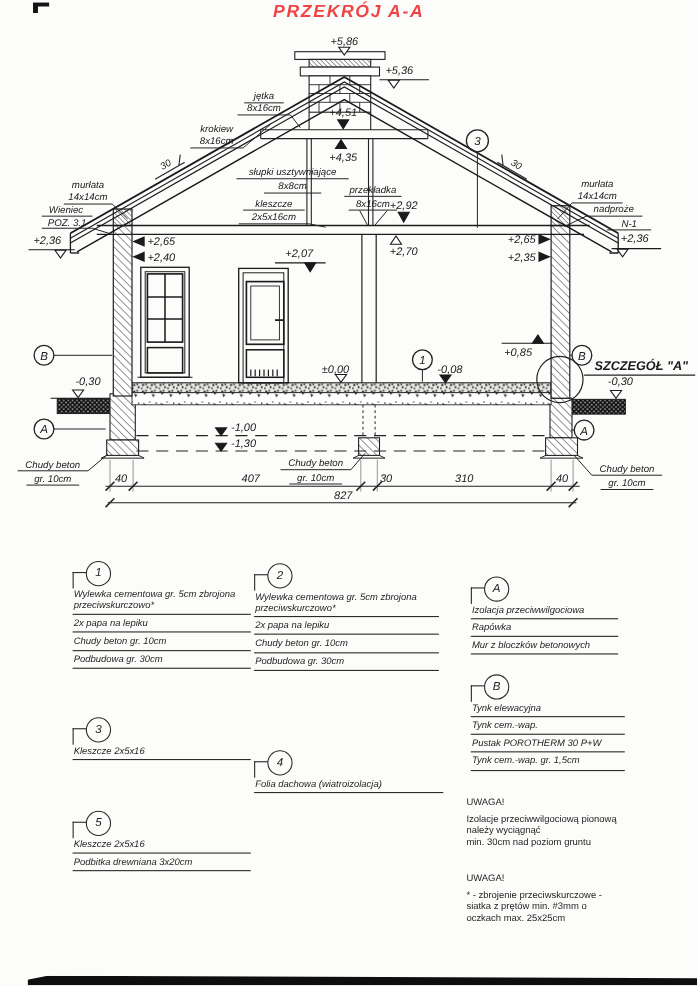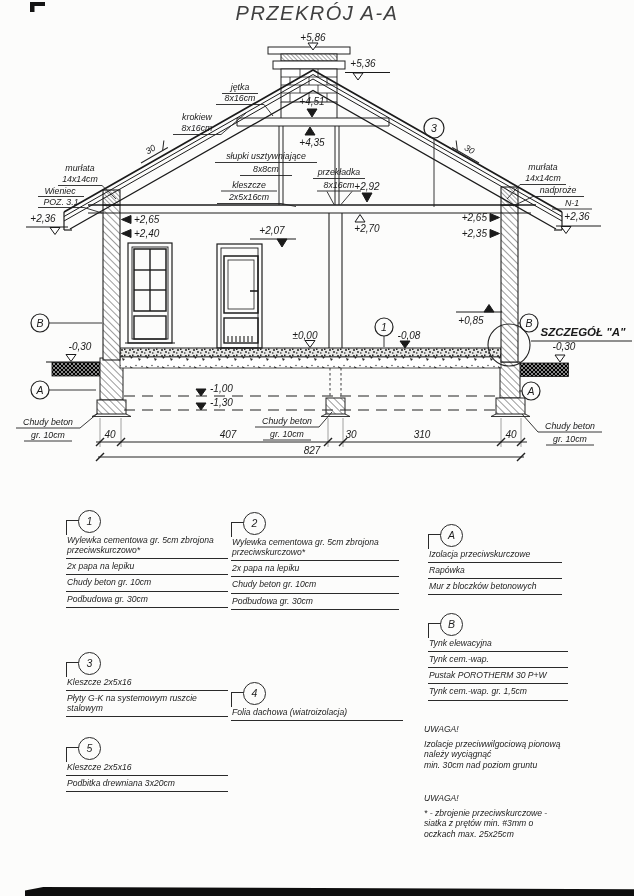--- a/index.html
+++ b/index.html
@@ -1,35 +1,35 @@
 <!DOCTYPE html>
 <html><head>
 <meta charset="utf-8">
 <style>
   html,body{margin:0;padding:0;}
   body{width:634px;height:896px;position:relative;background:#fcfcfb;overflow:hidden;
        font-family:"Liberation Sans",sans-serif;color:#1c1c1c;}
   .title{position:absolute;top:2px;left:0;width:634px;text-align:center;
-         font-style:italic;font-weight:normal;font-size:20px;letter-spacing:1.5px;color:#404040;}
+         font-style:italic;font-weight:bold;font-size:16px;letter-spacing:1.5px;color:#ef4444;}
   svg{position:absolute;top:0;left:0;}
   svg text{font-family:"Liberation Sans",sans-serif;font-style:italic;fill:#1a1a1a;}
   .t-ann{font-size:8.8px;}
   .t-lvl{font-size:10px;}
   .t-dim{font-size:10px;}
   .t-call{font-size:10.5px;}
   .t-det{font-size:11.5px;font-weight:bold;}
   .legend{position:absolute;font-style:italic;font-size:8.6px;color:#1e1e1e;line-height:1.18;}
   .lhead{position:relative;height:23px;}
   .lelbow{position:absolute;left:0;top:10px;width:13px;height:14px;
           border-top:1.2px solid #2a2a2a;border-left:1.2px solid #2a2a2a;}
   .lcirc{position:absolute;left:12px;top:0;width:21px;height:21px;border:1.3px solid #2a2a2a;
          border-radius:50%;display:flex;align-items:center;justify-content:center;
          font-size:10.5px;background:#fcfcfb;}
   .lrow{border-bottom:1.1px solid #2a2a2a;padding:2px 1px 3px 1px;}
-  .note{position:absolute;font-style:italic;font-size:8.6px;line-height:1.25;color:#1e1e1e;}
+  .note{position:absolute;font-size:8.6px;line-height:1.25;color:#1e1e1e;}
   .nhead{margin-bottom:4px;}
   .scanbar{position:absolute;left:25px;top:887px;width:609px;height:9px;background:#0e0e0e;
            clip-path:polygon(0 40%,3% 0,100% 25%,100% 100%,0 100%);}
   .scanmark{position:absolute;left:30px;top:2px;width:15px;height:10px;background:#141414;
             clip-path:polygon(0 0,100% 0,100% 40%,30% 40%,30% 100%,0 100%);}
 </style>
 </head>
 <body>
 
 <div class="scanmark"></div>
@@ -382,21 +382,20 @@
 </div>
 
 <div class="legend" style="left:66px;top:652px;width:162px">
   <div class="lhead">
       <div class="lelbow"></div>
     <div class="lcirc">
         <span>3</span>
       </div>
     </div>
   <div class="lrow">Kleszcze 2x5x16</div>
-  <div class="lrow">Płyty G-K na systemowym ruszcie stalowym</div>
 </div>
 
 <div class="legend" style="left:231px;top:682px;width:172px">
   <div class="lhead">
       <div class="lelbow"></div>
     <div class="lcirc">
         <span>4</span>
       </div>
     </div>
   <div class="lrow">Folia dachowa (wiatroizolacja)</div>
@@ -413,21 +412,21 @@
   <div class="lrow">Podbitka drewniana 3x20cm</div>
 </div>
 
 <div class="legend" style="left:428px;top:524px;width:134px">
   <div class="lhead">
       <div class="lelbow"></div>
     <div class="lcirc">
         <span>A</span>
       </div>
     </div>
-  <div class="lrow">Izolacja przeciwskurczowe</div>
+  <div class="lrow">Izolacja przeciwwilgociowa</div>
   <div class="lrow">Rapówka</div>
   <div class="lrow">Mur z bloczków betonowych</div>
 </div>
 
 <div class="legend" style="left:428px;top:613px;width:140px">
   <div class="lhead">
       <div class="lelbow"></div>
     <div class="lcirc">
         <span>B</span>
       </div>

